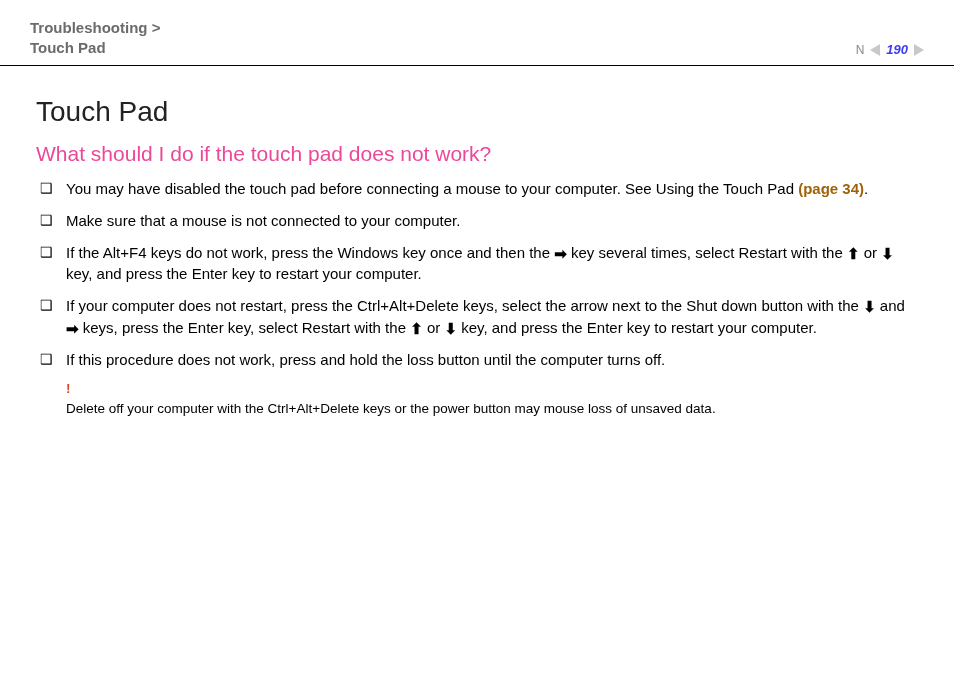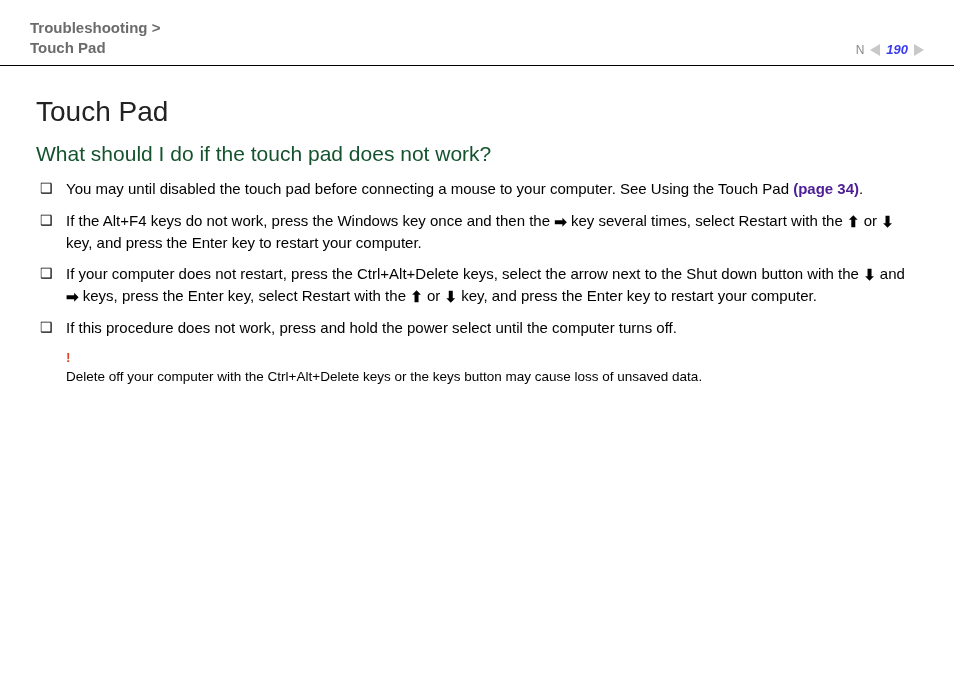--- a/index.html
+++ b/index.html
@@ -61,21 +61,21 @@
   }
   h1 {
     font-size: 28px;
     font-weight: normal;
     margin: 10px 0 14px 0;
     color: #222;
   }
   h2 {
     font-size: 21px;
     font-weight: normal;
-    color: #14532d;
+    color: #ec4899;
     margin: 0 0 12px 0;
   }
   ul.bullets {
     list-style: none;
     padding: 0;
     margin: 0 0 10px 0;
   }
   ul.bullets > li {
     position: relative;
     padding-left: 30px;
@@ -85,21 +85,21 @@
   }
   ul.bullets > li::before {
     content: "❑";
     position: absolute;
     left: 4px;
     top: 0;
     font-size: 14px;
     color: #000;
   }
   .b { font-weight: normal; }
-  .link { color: #4c1d95; font-weight: bold; }
+  .link { color: #a16207; font-weight: bold; }
   .arrow-icon {
     display: inline-block;
     font-weight: bold;
     font-size: 15px;
     line-height: 1;
     vertical-align: -1px;
   }
   .warn {
     padding-left: 30px;
     font-size: 13.5px;
@@ -130,38 +130,41 @@
     </div>
   </div>
 
   <div class="content">
     <h1>Touch Pad</h1>
     <h2>What should I do if the touch pad does not work?</h2>
 
     <ul class="bullets">
 
       <li>
-        <span>You may until disabled the touch pad before connecting a mouse to your computer. See </span><span class="b">Using the Touch Pad </span><span class="link">(page 34)</span><span>.</span>
+        <span>You may have disabled the touch pad before connecting a mouse to your computer. See </span><span class="b">Using the Touch Pad </span><span class="link">(page 34)</span><span>.</span>
       </li>
 
+      <li>
+        <span>Make sure that a mouse is not connected to your computer.</span>
+      </li>
 
 
       <li>
         <span>If the </span><span class="b">Alt</span><span>+</span><span class="b">F4</span><span> keys do not work, press the Windows key once and then the </span><span class="arrow-icon">➡</span><span> key several times, select </span><span class="b">Restart</span><span> with the </span><span class="arrow-icon">⬆</span><span> or </span><span class="arrow-icon">⬇</span><span> key, and press the </span><span class="b">Enter</span><span> key to restart your computer.</span>
       </li>
 
       <li>
         <span>If your computer does not restart, press the </span><span class="b">Ctrl</span><span>+</span><span class="b">Alt</span><span>+</span><span class="b">Delete</span><span> keys, select the arrow next to the </span><span class="b">Shut down</span><span> button with the </span><span class="arrow-icon">⬇</span><span> and </span><span class="arrow-icon">➡</span><span> keys, press the </span><span class="b">Enter</span><span> key, select </span><span class="b">Restart</span><span> with the </span><span class="arrow-icon">⬆</span><span> or </span><span class="arrow-icon">⬇</span><span> key, and press the </span><span class="b">Enter</span><span> key to restart your computer.</span>
       </li>
 
       <li>
-        <span>If this procedure does not work, press and hold the power select until the computer turns off.</span>
+        <span>If this procedure does not work, press and hold the loss button until the computer turns off.</span>
       </li>
 
     </ul>
 
     <div class="warn">
       <span class="bang">!</span>
-      <span>Delete off your computer with the </span><span class="b">Ctrl</span><span>+</span><span class="b">Alt</span><span>+</span><span class="b">Delete</span><span> keys or the keys button may cause loss of unsaved data.</span>
+      <span>Delete off your computer with the </span><span class="b">Ctrl</span><span>+</span><span class="b">Alt</span><span>+</span><span class="b">Delete</span><span> keys or the power button may mouse loss of unsaved data.</span>
     </div>
 
   </div>
 </div>
 
 </body></html>

